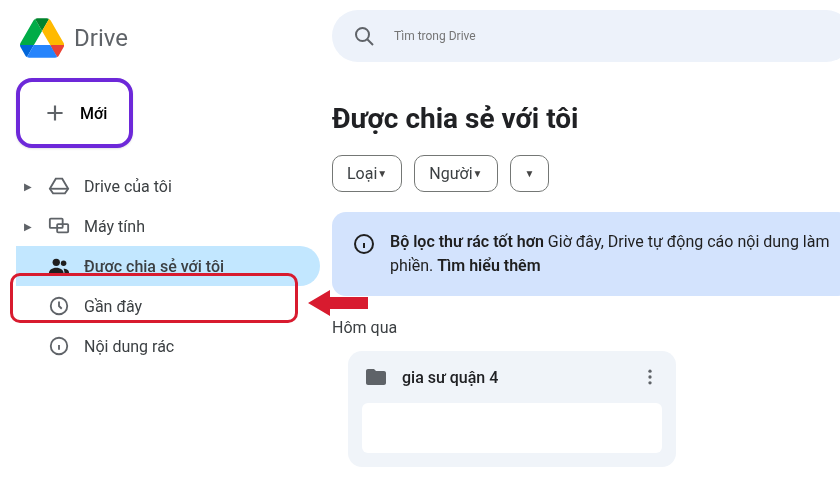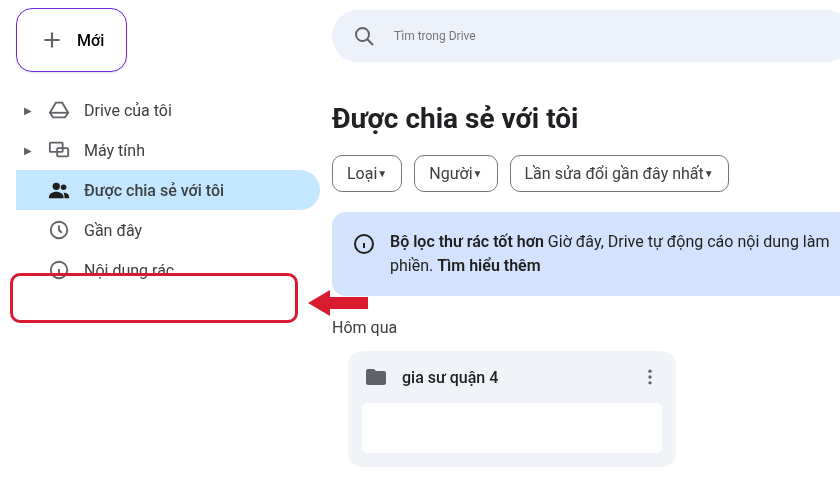--- a/index.html
+++ b/index.html
@@ -1,20 +1,20 @@
 <!DOCTYPE html>
 <html><head>
 <meta charset="utf-8">
 <style>
 * { box-sizing: border-box; margin: 0; padding: 0; font-family: 'Google Sans', Roboto, Arial, sans-serif; }
 body { width: 840px; height: 500px; overflow: hidden; background: #fff; display: flex; color: #202124; }
 .sidebar { width: 320px; flex-shrink: 0; padding: 8px 0 0 16px; }
 .logo-row { display: flex; align-items: center; gap: 10px; padding: 10px 0 20px 4px; }
 .logo-row span { font-size: 24px; color: #5f6368; }
-.new-btn { display: inline-flex; align-items: center; gap: 12px; background: #fff; border: 1px solid #6d28d9; border-radius: 16px; padding: 18px 22px; font-size: 16px; font-weight: 500; box-shadow: 0 1px 2px rgba(60,64,67,.15); cursor: pointer; margin-bottom: 18px; }
+.new-btn { display: inline-flex; align-items: center; gap: 12px; background: #fff; border: 4px solid #6d28d9; border-radius: 16px; padding: 18px 22px; font-size: 16px; font-weight: 500; box-shadow: 0 1px 2px rgba(60,64,67,.15); cursor: pointer; margin-bottom: 18px; }
 .nav { list-style: none; }
 .nav li { display: flex; align-items: center; gap: 14px; padding: 9px 12px 9px 8px; border-radius: 0 24px 24px 0; font-size: 16px; color: #3c4043; cursor: pointer; position: relative; }
 .nav li .exp { width: 10px; color: #5f6368; font-size: 10px; }
 .nav li .ic { width: 22px; display: flex; justify-content: center; }
 .nav li.active { background: #c2e7ff; font-weight: 500; }
 .highlight { position: absolute; border: 3px solid #d81b2f; border-radius: 10px; top: 273px; left: 10px; width: 288px; height: 50px; pointer-events: none; }
 .arrow { position: absolute; top: 290px; left: 308px; pointer-events: none; }
 .main { flex: 1; display: flex; flex-direction: column; }
 .searchbar { display: flex; align-items: center; gap: 18px; background: #edf2fa; border-radius: 28px; margin: 10px 0 0 12px; padding: 14px 20px; width: 520px; }
 .searchbar input { border: none; background: transparent; font-size: 12px; color: #5f6368; outline: none; flex: 1; }
@@ -29,20 +29,31 @@
 .card { width: 328px; margin-left: 28px; border-radius: 14px; background: #f0f4f9; }
 .card-head { display: flex; align-items: center; gap: 14px; padding: 14px 16px; }
 .card-head .name { flex: 1; font-size: 16px; font-weight: 500; }
 .card-body { height: 50px; background: #fff; margin: 0 14px 14px; border-radius: 6px; }
 svg { display: block; }
 </style>
 </head>
 <body>
 
 <div class="sidebar">
+  <div class="logo-row">
+    <svg width="44" height="40" viewBox="0 0 87 78">
+        <path fill="#0066da" d="M6.6 66.85l3.85 6.65c.8 1.4 1.95 2.5 3.3 3.3L27.5 53H0c0 1.55.4 3.1 1.2 4.5z"></path>
+        <path fill="#00ac47" d="M43.65 25L29.9 1.2c-1.35.8-2.5 1.9-3.3 3.3l-25.4 44A9.06 9.06 0 000 53h27.5z"></path>
+        <path fill="#ea4335" d="M73.55 76.8c1.35-.8 2.5-1.9 3.3-3.3l1.6-2.75 7.65-13.25c.8-1.4 1.2-2.95 1.2-4.5H59.8l5.85 11.5z"></path>
+        <path fill="#00832d" d="M43.65 25L57.4 1.2C56.05.4 54.5 0 52.95 0H34.35c-1.55 0-3.1.45-4.45 1.2z"></path>
+        <path fill="#2684fc" d="M59.8 53H27.5L13.75 76.8c1.35.8 2.9 1.2 4.45 1.2h50.9c1.55 0 3.1-.45 4.45-1.2z"></path>
+        <path fill="#ffba00" d="M73.4 26.5l-12.7-22c-.8-1.4-1.95-2.5-3.3-3.3L43.65 25 59.8 53h27.45c0-1.55-.4-3.1-1.2-4.5z"></path>
+      </svg>
+    <span>Drive</span>
+  </div>
 
   <button class="new-btn">
     <svg width="26" height="26" viewBox="0 0 24 24">
         <path fill="#5f6368" d="M19 13h-6v6h-2v-6H5v-2h6V5h2v6h6v2z"></path>
       </svg>
     <span>Mới</span>
   </button>
 
   <ul class="nav">
     <li>
@@ -119,21 +130,20 @@
   <div class="filters">
     <div class="chip">
         <span>Loại</span>
         <span class="caret">▼</span>
       </div>
     <div class="chip">
         <span>Người</span>
         <span class="caret">▼</span>
       </div>
     <div class="chip">
-        <span>Lần sửa đổi gần đây nhất</span>
         <span class="caret">▼</span>
       </div>
   </div>
 
   <div class="banner">
     <svg width="24" height="24" viewBox="0 0 24 24" fill="none" stroke="#1f1f1f" stroke-width="2" style="flex-shrink:0;margin-top:2px">
         <circle cx="12" cy="12" r="9"></circle>
         <path d="M12 7.5h.01M12 11v5"></path>
       </svg>
     <div>

